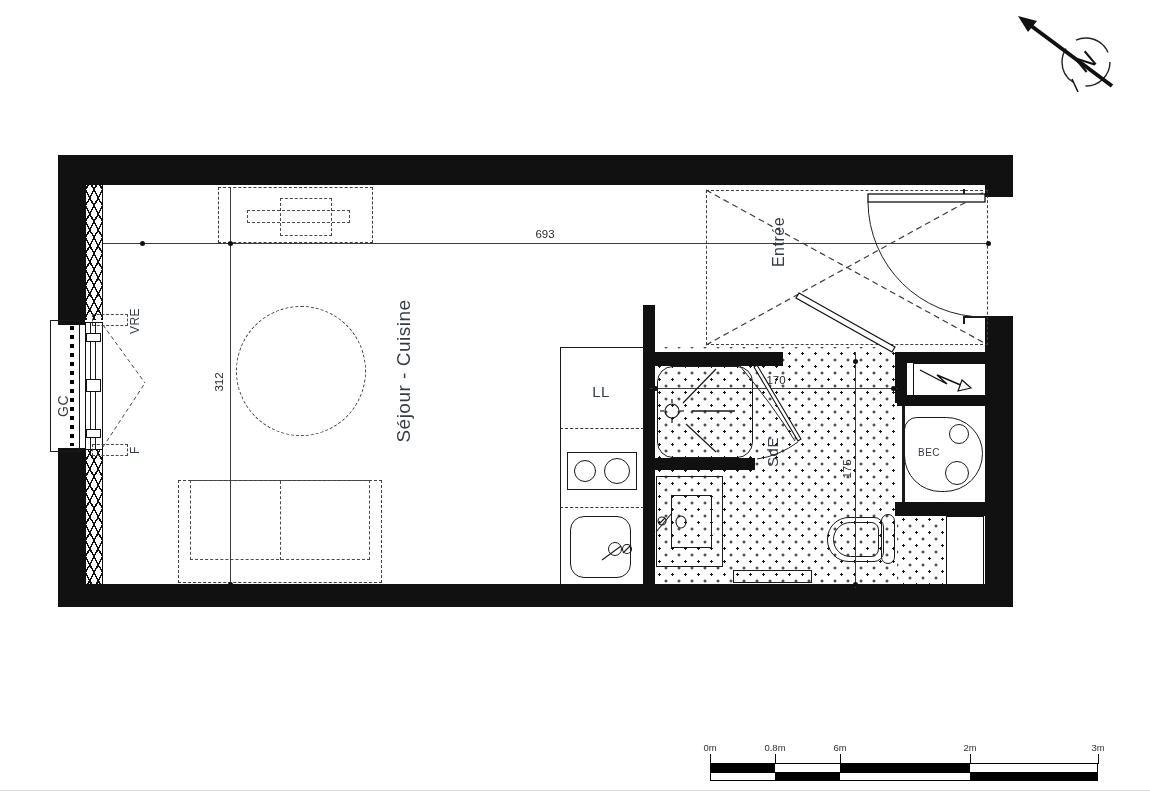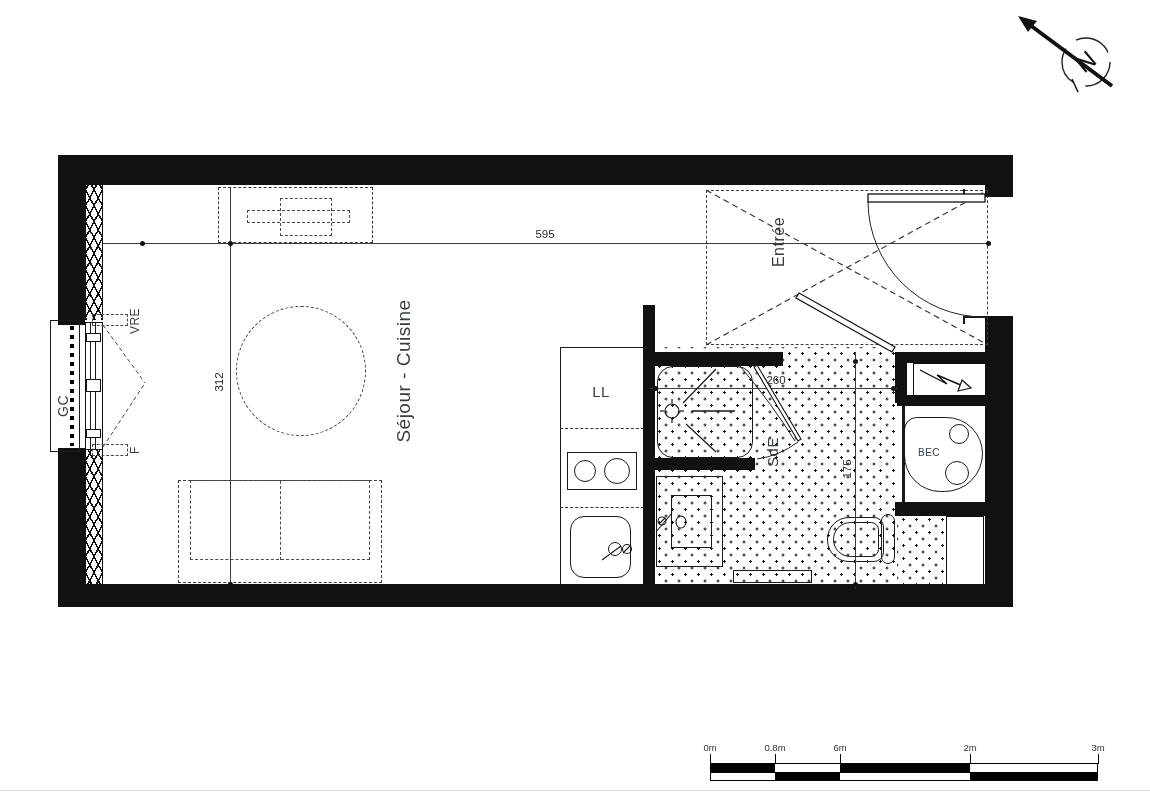--- a/index.html
+++ b/index.html
@@ -113,23 +113,23 @@
   <div class="dimline" style="left:855px;top:352px;width:1px;height:236px;"></div>
   <div class="dot" style="left:139.5px;top:240.5px;"></div>
   <div class="dot" style="left:985.5px;top:240.5px;"></div>
   <div class="dot" style="left:227.5px;top:240.5px;"></div>
   <div class="dot" style="left:227.5px;top:581.5px;"></div>
   <div class="dot" style="left:652.5px;top:385.5px;"></div>
   <div class="dot" style="left:890.5px;top:385.5px;"></div>
   <div class="dot" style="left:852.5px;top:358.5px;"></div>
   <div class="dot" style="left:852.5px;top:581.5px;"></div>
 
-  <div class="ctr dim-label" style="left:545px;top:234px;">595</div>
+  <div class="ctr dim-label" style="left:545px;top:234px;">693</div>
   <div class="rot dim-label" style="left:219px;top:382px;">312</div>
-  <div class="ctr dim-label" style="left:776px;top:380px;">260</div>
+  <div class="ctr dim-label" style="left:776px;top:380px;">170</div>
   <div class="rot dim-label" style="left:847px;top:469px;">175</div>
 
   <div class="rot room-label" style="left:404px;top:371px;font-size:19px;">Séjour - Cuisine</div>
   <div class="rot room-label" style="left:779px;top:242px;font-size:16px;">Entrée</div>
   <div class="rot room-label" style="left:772px;top:452px;font-size:15px;">SdE</div>
   <div class="ctr room-label" style="left:601px;top:391px;font-size:15px;">LL</div>
   <div class="ctr room-label" style="left:929px;top:452px;font-size:10px;">BEC</div>
   <div class="rot room-label" style="left:63px;top:406px;font-size:14px;">GC</div>
   <div class="rot room-label" style="left:135px;top:321px;font-size:12px;">VRE</div>
   <div class="rot room-label" style="left:135px;top:450px;font-size:12px;">F</div>

